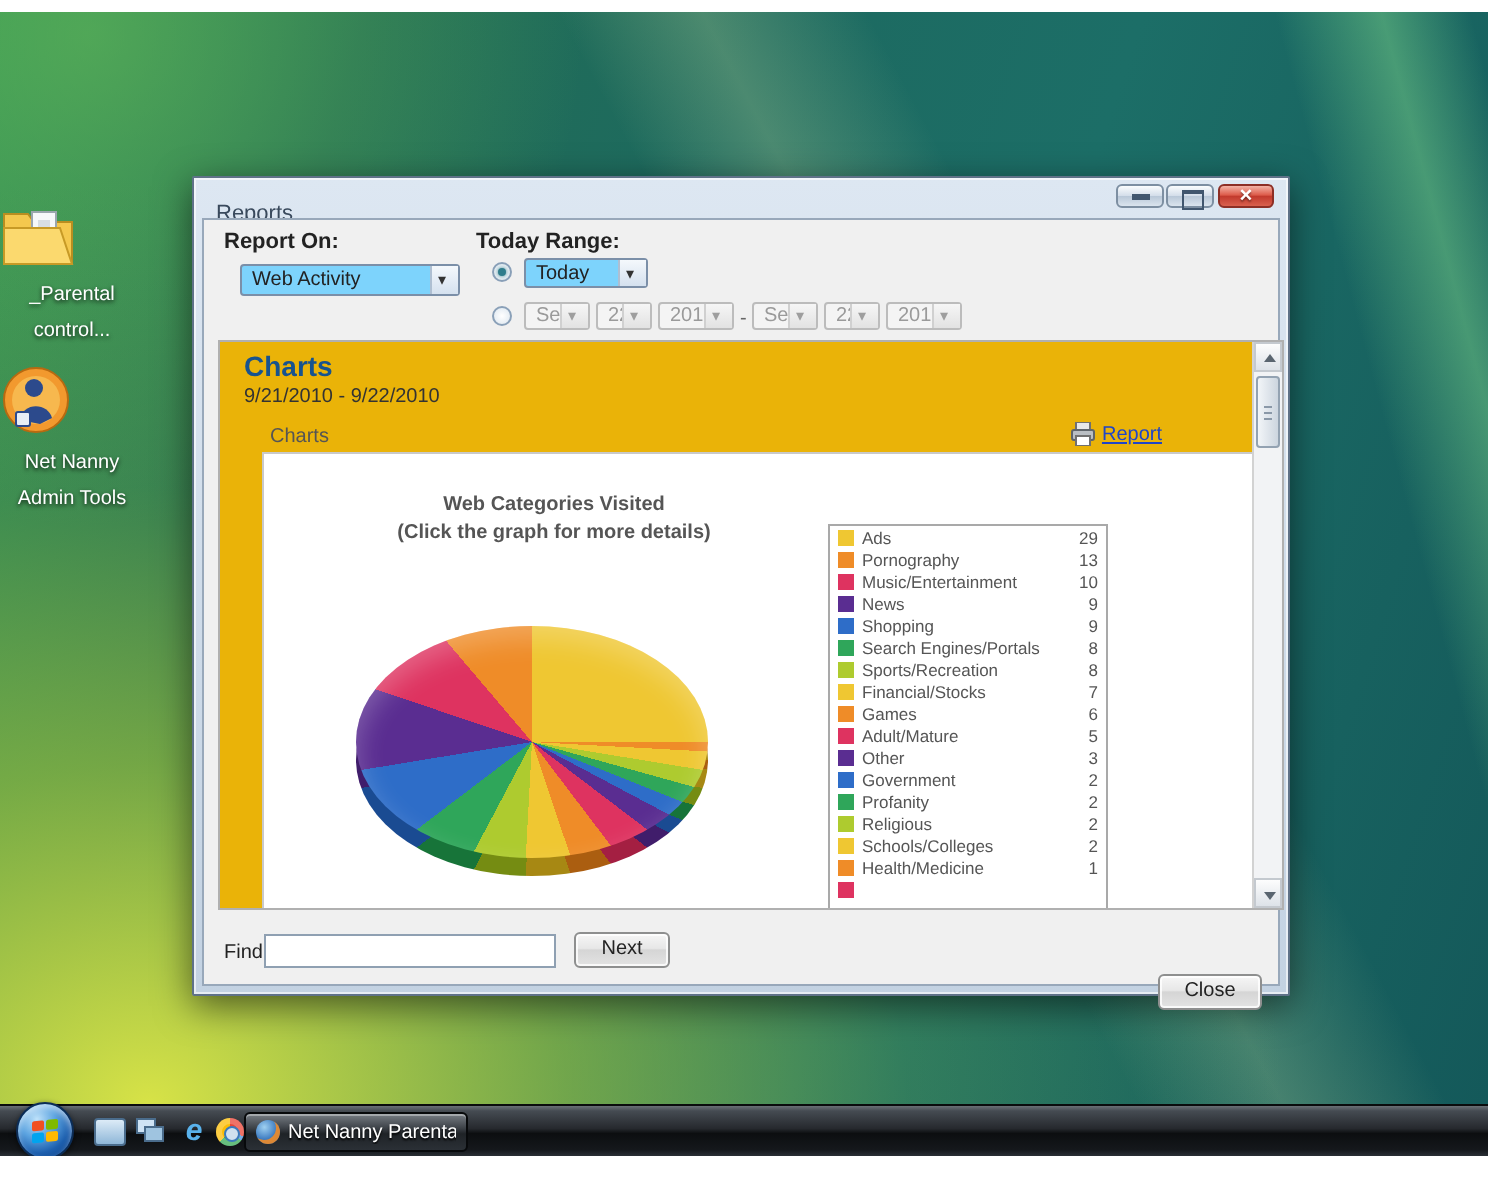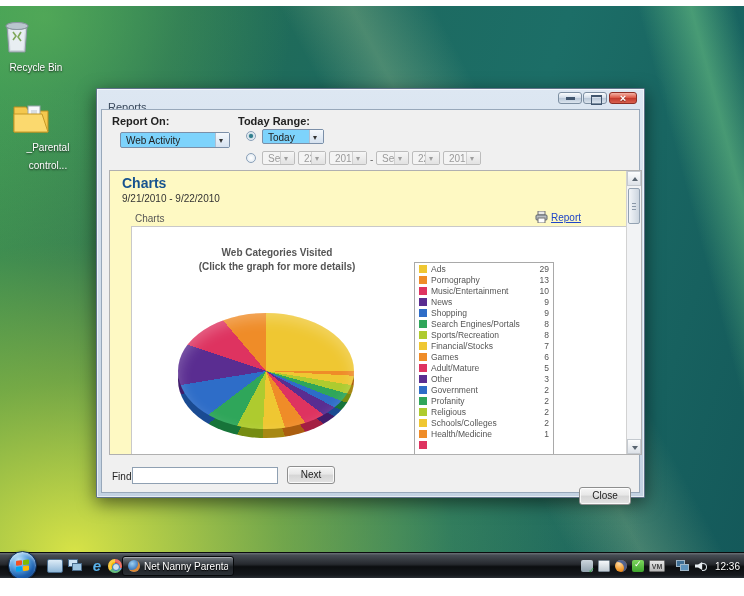--- a/index.html
+++ b/index.html
@@ -15,21 +15,21 @@
       linear-gradient(62deg, transparent 55%, rgba(240,250,170,.22) 62%, transparent 70%),
       linear-gradient(75deg, transparent 88%, rgba(130,220,140,.45) 94%, transparent 99%),
       linear-gradient(108deg, #2f8d54 0%, #226d54 20%, #1d6a60 42%, #1c6e67 62%, #14595a 100%);
   }
 
   
   .desk-icon { position:absolute; width:72px; text-align:center; cursor:pointer; }
   .desk-icon .glyph { display:block; margin:0 auto 3px auto; }
   .desk-icon .lbl { color:#fff; font-size:10px; line-height:12px; text-shadow:0 1px 2px rgba(0,0,0,.8); }
   #icon-recycle { left:0px; top:10px; }
-  #icon-folder  { left:12px; top:96px; }
+  #icon-folder  { left:0px; top:96px; }
   #icon-nanny   { left:0px; top:176px; }
 
   
   .window {
     position:absolute; left:96px; top:82px; width:549px; height:410px;
     background:linear-gradient(#dde7f2,#c3d2e2);
     border:1px solid #5f7288; border-radius:1px;
     box-shadow:0 5px 18px rgba(0,0,0,.55), inset 0 0 0 1px rgba(255,255,255,.6);
   }
   .titlebar { position:absolute; left:0; top:0; right:0; height:36px; display:flex; align-items:center; padding-left:11px; }
@@ -66,21 +66,21 @@
   #combo-tm { left:274px; top:41px; width:33px; height:14px; }
   #combo-td { left:310px; top:41px; width:28px; height:14px; }
   #combo-ty { left:341px; top:41px; width:38px; height:14px; }
 
   .radio { position:absolute; width:10px; height:10px; border-radius:50%; border:1px solid #8aa0b8; background:radial-gradient(#fff,#dce6ef); cursor:pointer; }
   .radio.sel::before { content:""; position:absolute; left:2px; top:2px; width:4px; height:4px; border-radius:50%; background:#2f7d8c; box-shadow:0 0 2px #2f7d8c; }
   #radio-preset { left:144px; top:21px; }
   #radio-custom { left:144px; top:43px; }
 
   
-  .panel { position:absolute; left:7px; top:60px; width:533px; height:285px; background:#fef9c3; border:1px solid #b0b0b0; overflow:hidden; }
+  .panel { position:absolute; left:7px; top:60px; width:533px; height:285px; background:#eab308; border:1px solid #b0b0b0; overflow:hidden; }
   .panel-heading { position:absolute; left:12px; top:4px; font-size:14px; font-weight:bold; color:#17538f; }
   .panel-date { position:absolute; left:12px; top:22px; font-size:10px; color:#333; }
   .group-label { position:absolute; left:25px; top:42px; font-size:10px; color:#555; }
   .print-link { position:absolute; right:60px; top:40px; display:flex; align-items:center; gap:3px; cursor:pointer; }
   .print-link .txt { font-size:10px; color:#1f45c8; text-decoration:underline; }
 
   .chartbox { position:absolute; left:21px; top:55px; width:550px; height:235px; border:1px solid #c9c9c9; background:#fff; }
   .chart-title { position:absolute; left:0; top:20px; width:290px; text-align:center; font-size:10px; font-weight:bold; color:#555; }
   .chart-subtitle { position:absolute; left:0; top:34px; width:290px; text-align:center; font-size:10px; font-weight:bold; color:#555; }
 
@@ -175,45 +175,45 @@
 
   svg { display:block; }
 </style>
 </head>
 <body>
 
 <div class="stage">
 
   <div class="desktop">
 
-    <div class="desk-icon" id="icon-recycle">
-      <span class="glyph">
-        <svg width="34" height="38" viewBox="0 0 34 38">
-          <path d="M7 10 L27 10 L25 36 L9 36 Z" fill="#cfd8de" stroke="#8a97a0"></path>
-          <path d="M9 12 L25 12 L23.5 34 L10.5 34 Z" fill="#e8eef2"></path>
-          <ellipse cx="17" cy="10" rx="11" ry="3.5" fill="#b9c6cе" stroke="#8a97a0"></ellipse>
-          <ellipse cx="17" cy="10" rx="11" ry="3.5" fill="#b9c6ce" stroke="#8a97a0"></ellipse>
-          <path d="M13 16 l3 4 -3 4 M21 16 l-3 5 3 4" stroke="#7fa85a" fill="none" stroke-width="1.6"></path>
-        </svg>
-      </span>
-      <span class="lbl">Recycle Bin</span>
-    </div>
 
     <div class="desk-icon" id="icon-folder">
       <span class="glyph">
         <svg width="38" height="32" viewBox="0 0 38 32">
           <path d="M2 5 L14 5 L17 9 L36 9 L36 30 L2 30 Z" fill="#f4c84e" stroke="#b98e20"></path>
           <rect x="16" y="4" width="12" height="24" fill="#f6f8fa" stroke="#9aa6ae"></rect>
           <rect x="19" y="8" width="6" height="8" fill="#d8dee3"></rect>
           <path d="M2 12 L30 12 L36 30 L2 30 Z" fill="#fbd96e" stroke="#c79a26"></path>
         </svg>
       </span>
       <span class="lbl">_Parental control...</span>
     </div>
 
+    <div class="desk-icon" id="icon-nanny">
+      <span class="glyph">
+        <svg width="36" height="36" viewBox="0 0 36 36">
+          <circle cx="18" cy="18" r="16" fill="#f2992e" stroke="#b86a10"></circle>
+          <circle cx="18" cy="18" r="12" fill="#f7b84e"></circle>
+          <circle cx="17" cy="12" r="4.5" fill="#2c4a8c"></circle>
+          <path d="M10 28 C11 19 24 19 26 27 L20 30 Z" fill="#2c4a8c"></path>
+          <rect x="8" y="24" width="7" height="7" rx="1" fill="#e8eef6" stroke="#2c4a8c"></rect>
+        </svg>
+      </span>
+      <span class="lbl">Net Nanny Admin Tools</span>
+    </div>
 
     <div class="window">
       <div class="titlebar">
         <span class="title">Reports</span>
       </div>
       <span class="capbtn min"></span>
       <span class="capbtn max"></span>
       <span class="capbtn close"></span>
 
       <div class="client">
@@ -405,29 +405,16 @@
         <i></i>
       </span>
     <span class="ql-icon" id="ql-ie"></span>
     <span class="ql-icon" id="ql-chrome"></span>
 
     <span class="task-btn">
       <span class="tb-ico"></span>
       <span class="tb-lbl">Net Nanny Parental ...</span>
     </span>
 
-    <span class="tray">
-      <span class="tray-ico" id="tr-update"></span>
-      <span class="tray-ico" id="tr-doc"></span>
-      <span class="tray-ico" id="tr-nanny"></span>
-      <span class="tray-ico" id="tr-check"></span>
-      <span class="tray-ico" id="tr-vm">VM</span>
-      <span class="tray-ico" id="tr-net">
-          <i></i>
-          <i></i>
-        </span>
-      <span class="tray-ico" id="tr-vol"></span>
-      <span class="clock">12:36</span>
-    </span>
   </div>
 
   <div class="bottom-strip"></div>
 </div>
 
 </body></html>

